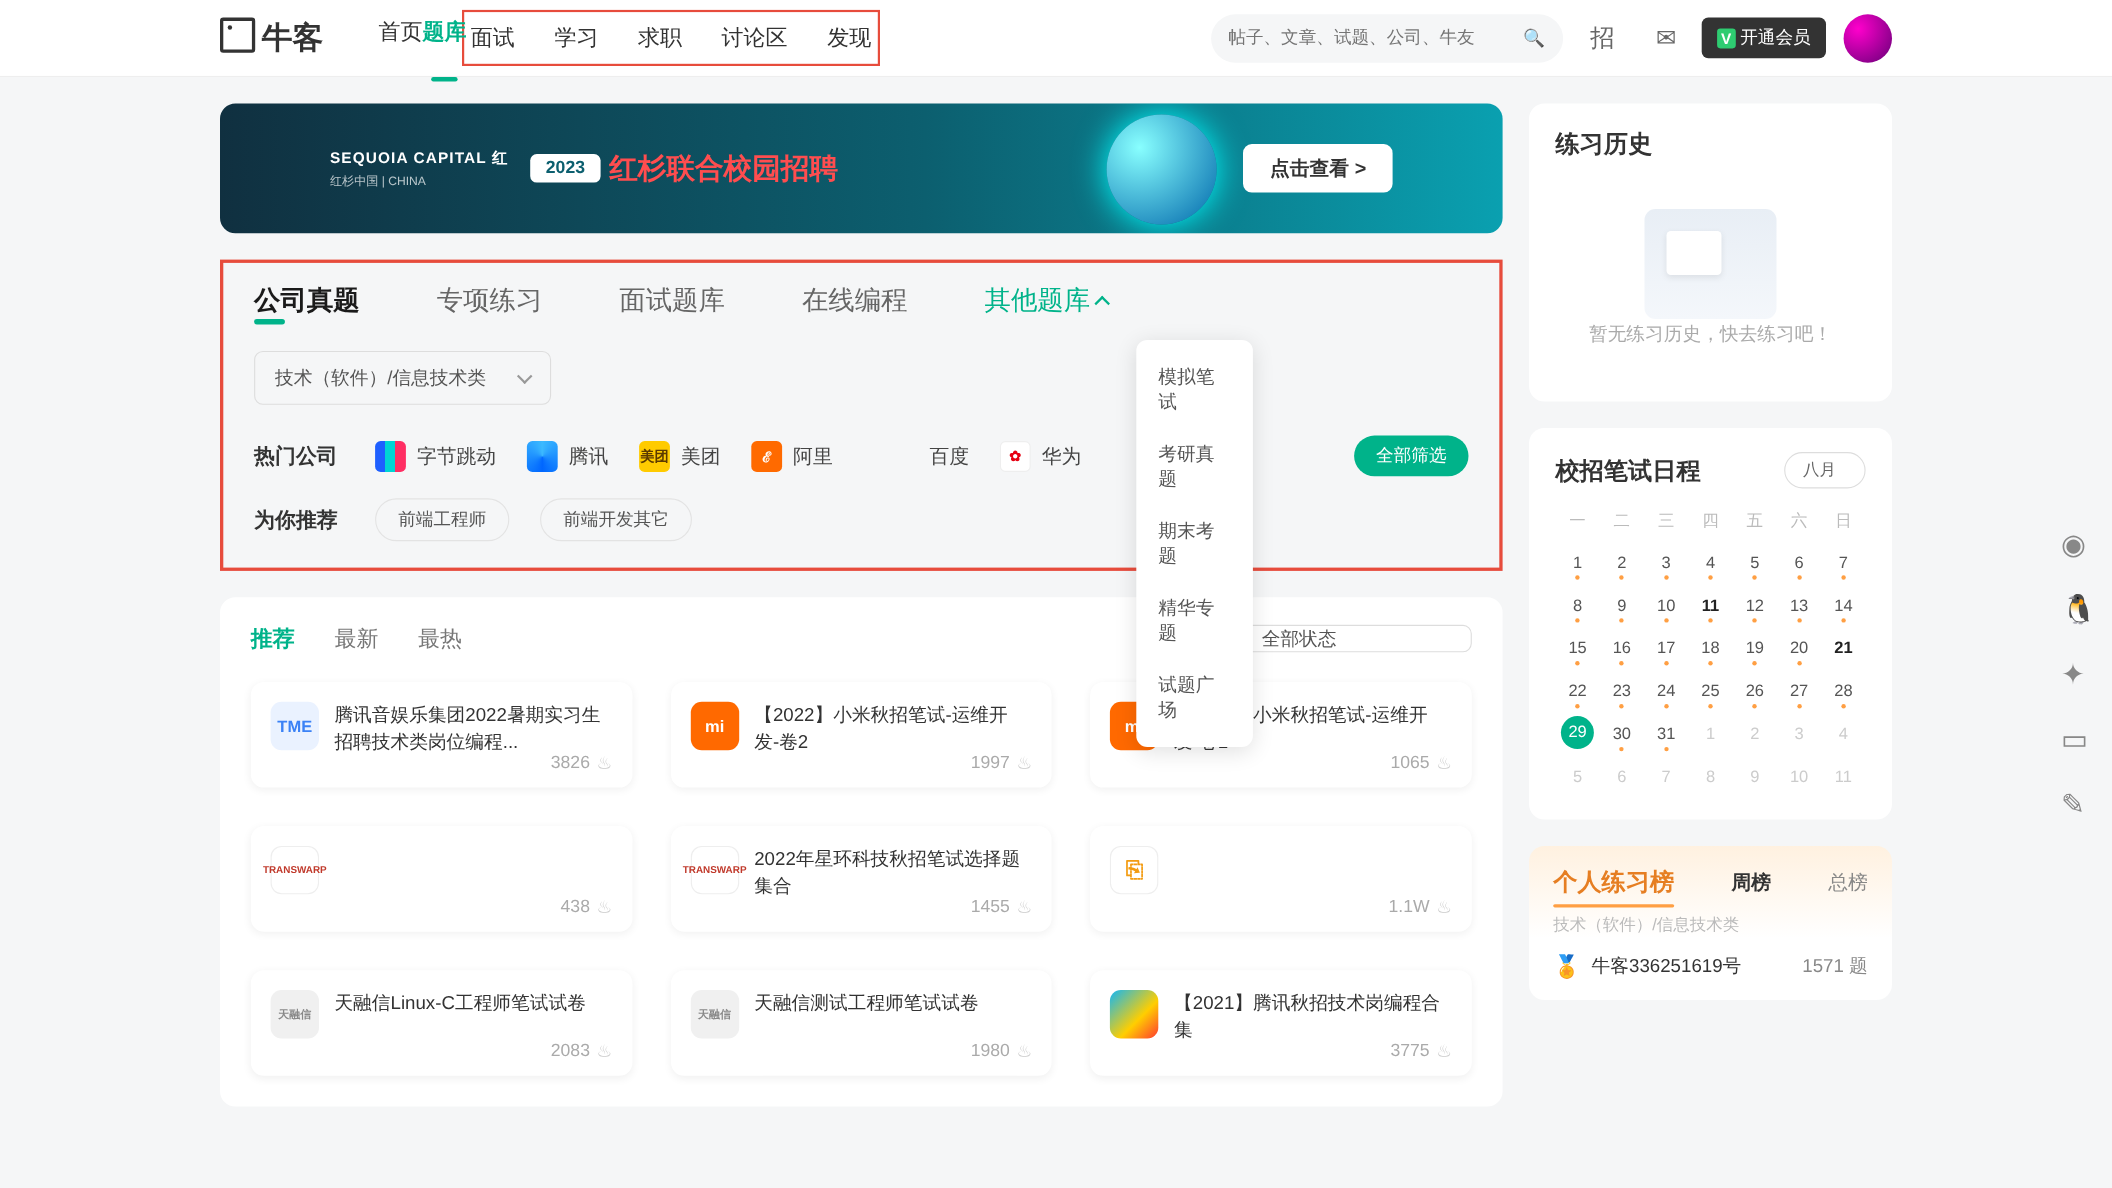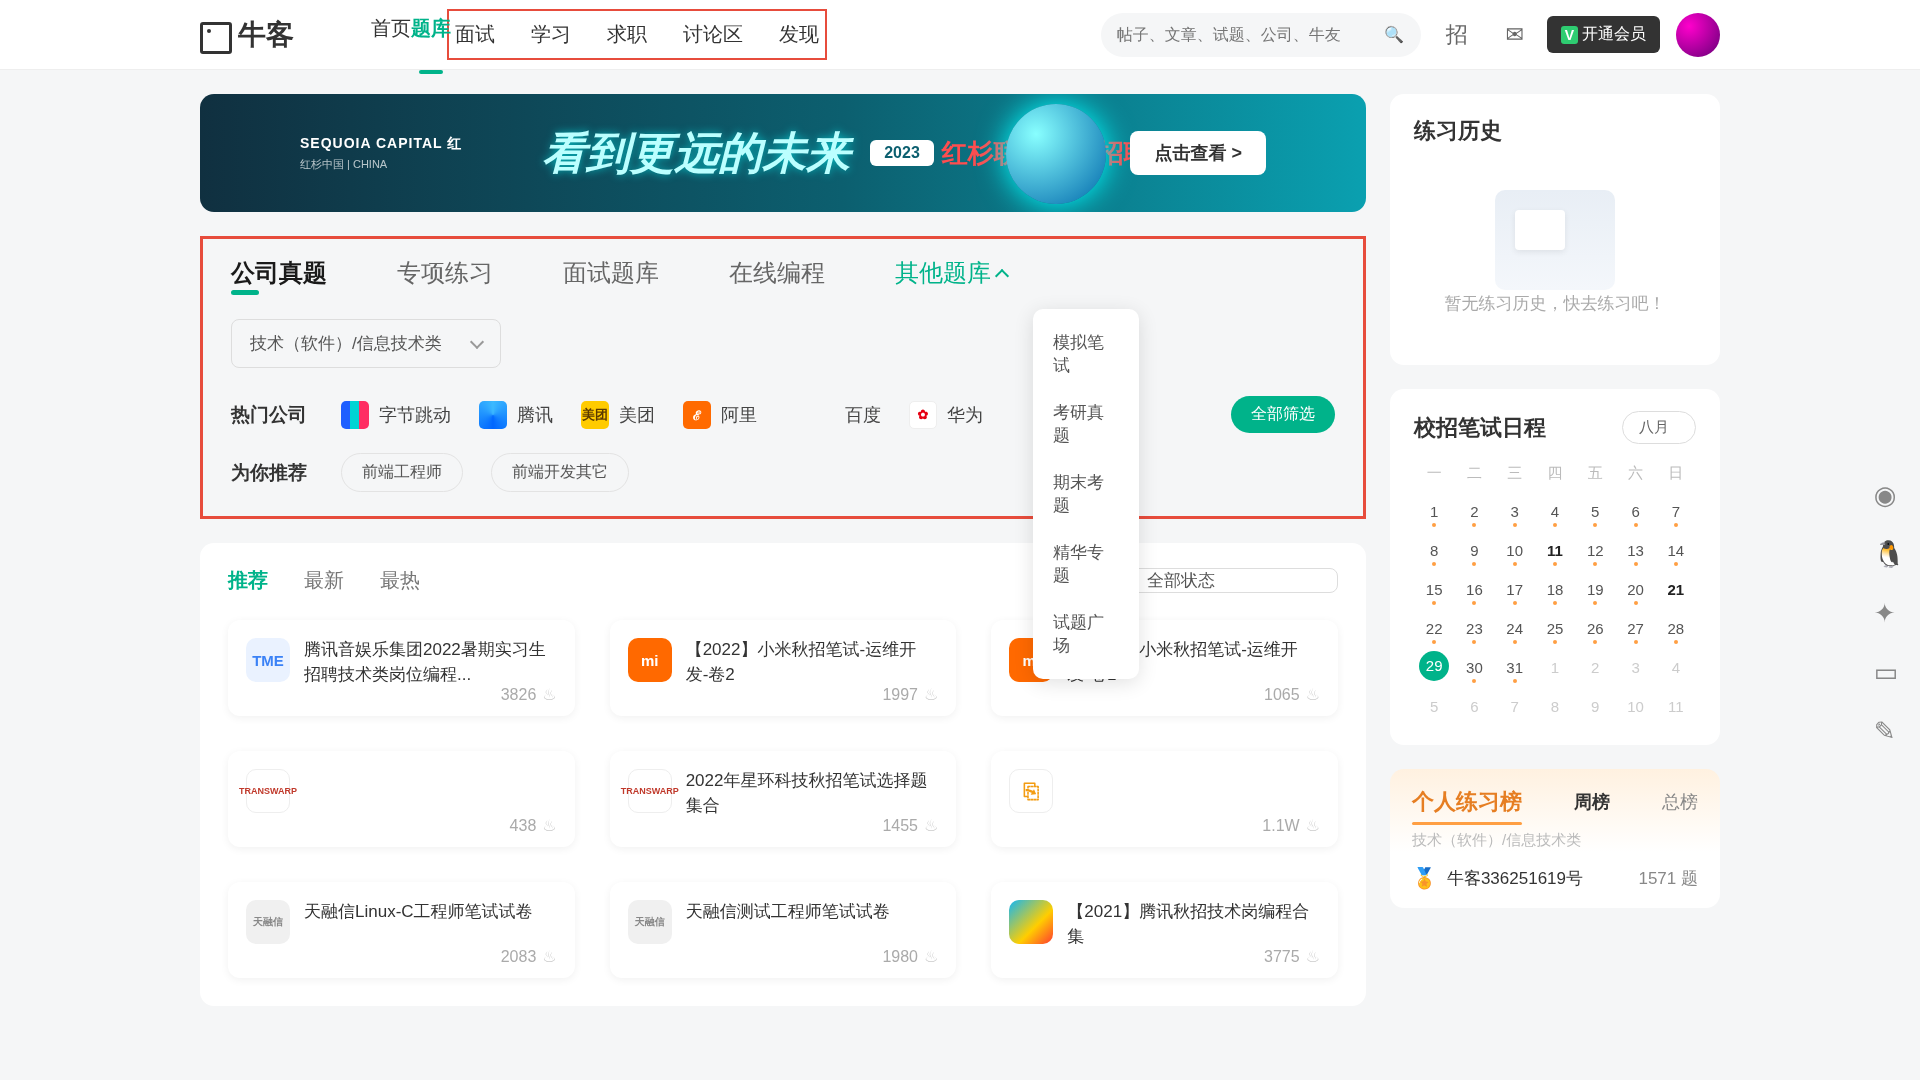--- a/index.html
+++ b/index.html
@@ -1,20 +1,20 @@
 <!DOCTYPE html>
 <html><head>
 <meta charset="utf-8">
 <style>
 *{margin:0;padding:0;box-sizing:border-box;font-family:"PingFang SC","Microsoft YaHei",sans-serif}
 body{background:#f5f6f7;color:#333;width:1920px;height:1080px;overflow:hidden;position:relative}
 
 
 .header{height:70px;background:#fff;border-bottom:1px solid #eee;display:flex;align-items:center;padding:0 200px}
-.logo{font-size:28px;font-weight:700;display:flex;align-items:flex-end;gap:6px;margin-right:77px}
+.logo{font-size:28px;font-weight:700;display:flex;align-items:flex-start;gap:6px;margin-right:50px}
 .logo-icon{width:32px;height:32px;border:3px solid #333;border-radius:3px;position:relative}
 .logo-icon::after{content:"";position:absolute;left:4px;top:4px;width:4px;height:4px;border-radius:50%;background:#333}
 .nav{display:flex;font-size:20px}
 .nav-item{padding:6px 0;position:relative;cursor:pointer}
 .nav-item.active{color:#00b38a;font-weight:600}
 .nav-item.active::after{content:"";position:absolute;left:50%;transform:translateX(-50%);bottom:-14px;width:24px;height:4px;background:#00b38a;border-radius:2px}
 .hi-box{border:2px solid #e74c3c;padding:4px 6px;display:flex;gap:36px;margin-left:-4px}
 .search-wrap{margin-left:auto;display:flex;align-items:center}
 .search{width:320px;height:44px;border-radius:22px;background:#f5f6f7;display:flex;align-items:center;padding:0 16px;color:#999;font-size:16px}
 .search input{border:none;background:transparent;outline:none;flex:1;font-size:16px}
@@ -148,21 +148,20 @@
 </div>
 
 <div class="container">
   <div class="left">
 
     <div class="banner">
       <div>
         <div class="seq">SEQUOIA CAPITAL 红</div>
         <div class="sub">红杉中国 | CHINA</div>
       </div>
-      <div class="big">看到更远的未来</div>
       <div class="tag">2023</div>
       <div class="red">红杉联合校园招聘</div>
       <div class="orb"></div>
       <div class="cta">点击查看 &gt;</div>
     </div>
 
     <div class="tabs-card">
       <div class="tabs">
         <span class="tab active">公司真题</span>
         <span class="tab">专项练习</span>

